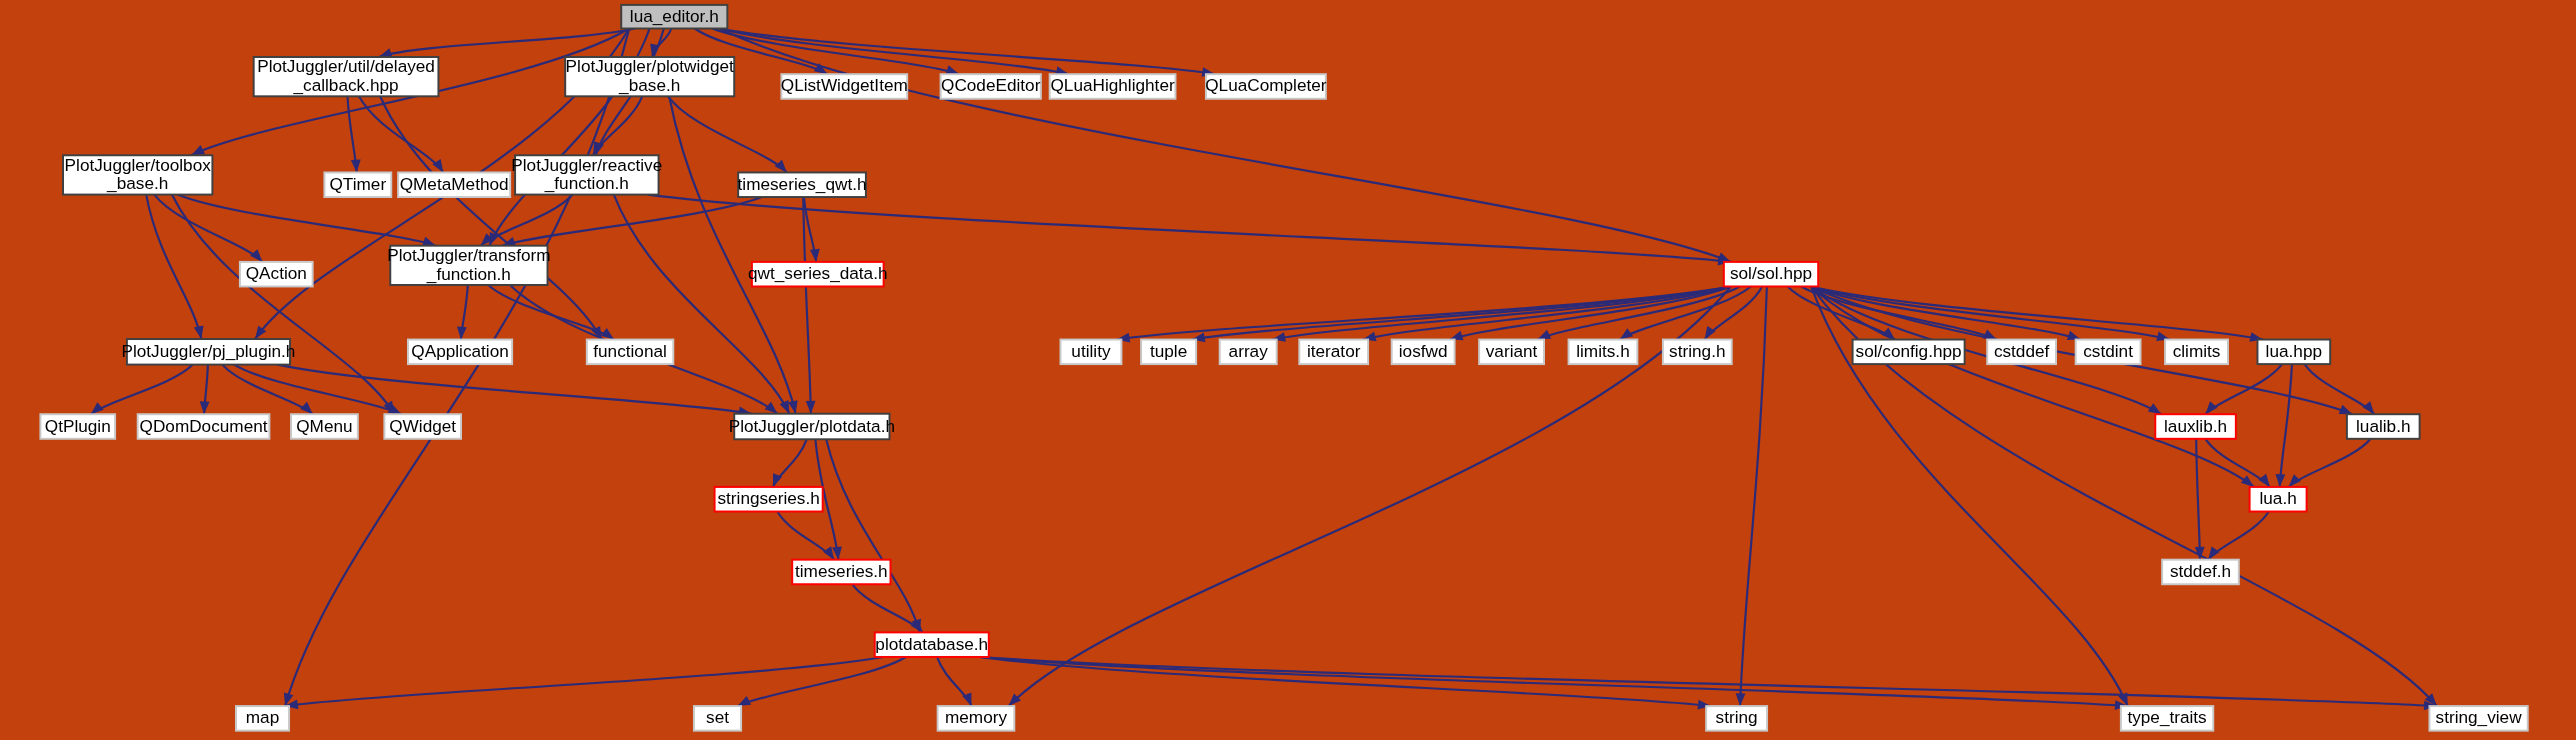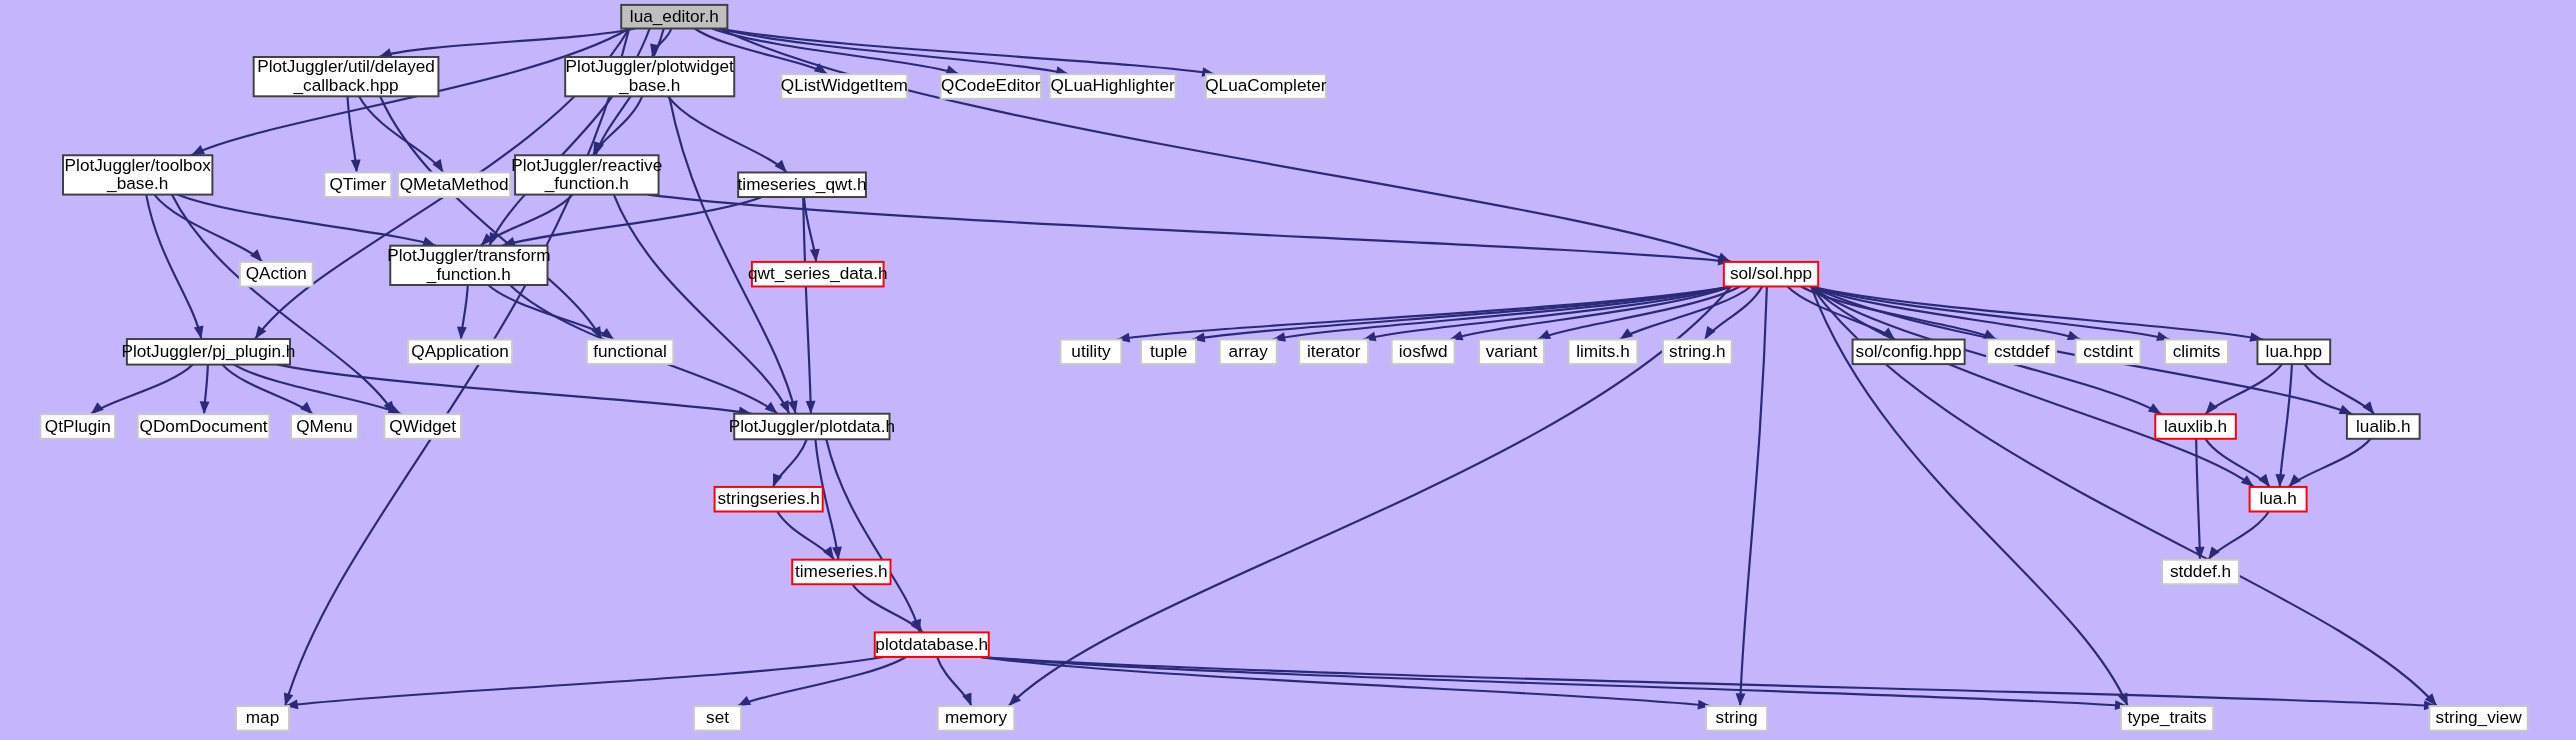--- a/index.html
+++ b/index.html
@@ -7,21 +7,21 @@
     padding: 0;
     background: #ffffff;
   }
   body {
     font-family: "Liberation Sans", sans-serif;
   }
   #graph-wrap {
     position: relative;
     width: 2576px;
     height: 740px;
-    background: #c4b5fd;
+    background: #c2410c;
     overflow: hidden;
   }
   svg#dep-graph {
     display: block;
     width: 2576px;
     height: 740px;
   }
   .edge {
     fill: none;
     stroke: #2a2a78;

